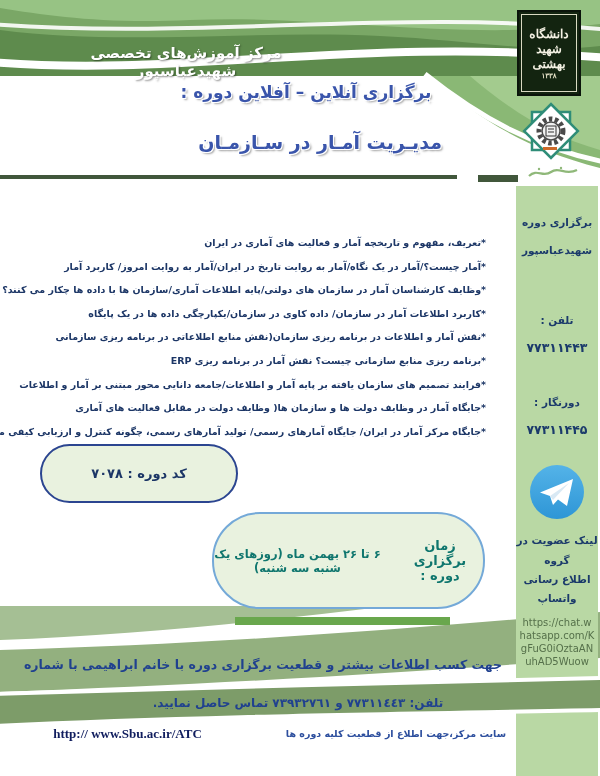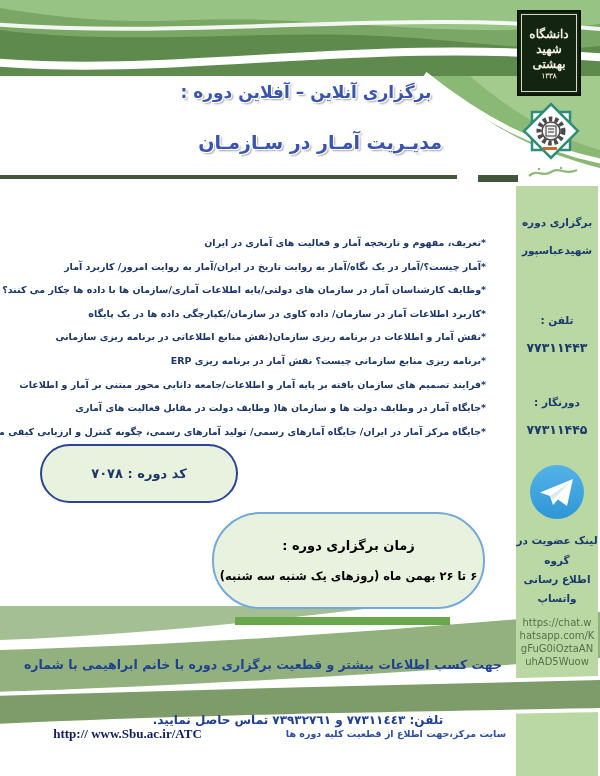--- a/index.html
+++ b/index.html
@@ -76,37 +76,37 @@
   }
   .code-oval {
     left:40px; top:444px; width:198px; height:59px; z-index:4;
     background:#e9f2df; border:2px solid #2b4590; border-radius:30px;
     display:flex; align-items:center; justify-content:center;
     color:#1c3666; font-size:13px; font-weight:bold;
   }
   .sched-oval {
     left:212px; top:512px; width:273px; height:97px; z-index:4;
     background:#e9f2df; border:2px solid #74a9d8; border-radius:48px;
-    display:flex; flex-direction:column; align-items:center; justify-content:center; gap:16px;
-    color:#000000; font-weight:bold; text-align:center;
+    display:flex; flex-direction:row; align-items:center; justify-content:center; gap:16px;
+    color:#0f766e; font-weight:bold; text-align:center;
   }
   .sched-line1 { font-size:13px; }
   .sched-line2 { font-size:11.5px; }
   .green-divider { left:235px; top:617px; width:215px; height:8px; background:#69a74d; z-index:4; }
 
   
   .footer-waves-low  { left:0; top:606px; z-index:1; }
   .footer-waves-high { left:0; top:606px; z-index:3; }
   .footer-info {
     left:20px; top:657px; width:486px; z-index:4; text-align:center;
     color:#20418f; font-size:12.5px; font-weight:bold;
   }
   .footer-phone {
     left:90px; top:696px; width:416px; z-index:4; text-align:center;
-    color:#20418f; font-size:12px; font-weight:bold;margin-top:17px;
+    color:#20418f; font-size:12px; font-weight:bold;
   }
   .site-url {
     left:30px; top:726px; width:195px; z-index:4; direction:ltr; text-align:center;
     color:#101d5e; font-size:13px; font-weight:bold;
     font-family:"Liberation Serif", serif; cursor:pointer;
   }
   .site-note {
     left:268px; top:728px; width:238px; z-index:4; text-align:right;
     color:#2d4f9e; font-size:9.5px; font-weight:bold;
   }
@@ -120,20 +120,21 @@
     <rect x="0" y="0" width="600" height="76" fill="#7aa766"></rect>
     <path d="M0,0 H600 V24 C460,42 320,14 190,20 C105,24 50,16 0,8 Z" fill="#97c384"></path>
     <path d="M0,30 C120,46 250,30 380,36 C470,40 540,54 600,46 V76 H0 Z" fill="#5e8b4d"></path>
     <path d="M430,76 C470,112 520,148 600,168 L600,76 Z" fill="#8ab875"></path>
     <path d="M470,76 C505,106 548,136 600,150 L600,76 Z" fill="#a3cb8e"></path>
     <path d="M-10,62 C180,78 360,36 610,58" stroke="#ffffff" stroke-width="8" fill="none"></path>
     <path d="M-10,24 C200,40 400,8 610,30" stroke="#ffffff" stroke-width="4" fill="none" opacity="0.9"></path>
     <path d="M425,74 C480,118 535,148 605,162" stroke="#ffffff" stroke-width="5" fill="none"></path>
   </svg>
 
+  <div class="abs org-title">مرکز آموزش‌های تخصصی شهیدعباسپور</div>
   <div class="abs delivery-line">برگزاری آنلاین – آفلاین دوره :</div>
   <div class="abs course-title">مدیـریت آمـار در سـازمـان</div>
   <div class="abs hr-line"></div>
   <div class="abs hr-stub"></div>
 
   <div class="abs sbu-logo">
     <span>دانشگاه</span>
     <span>شهید</span>
     <span>بهشتی</span>
     <span class="sbu-year">۱۳۳۸</span>

